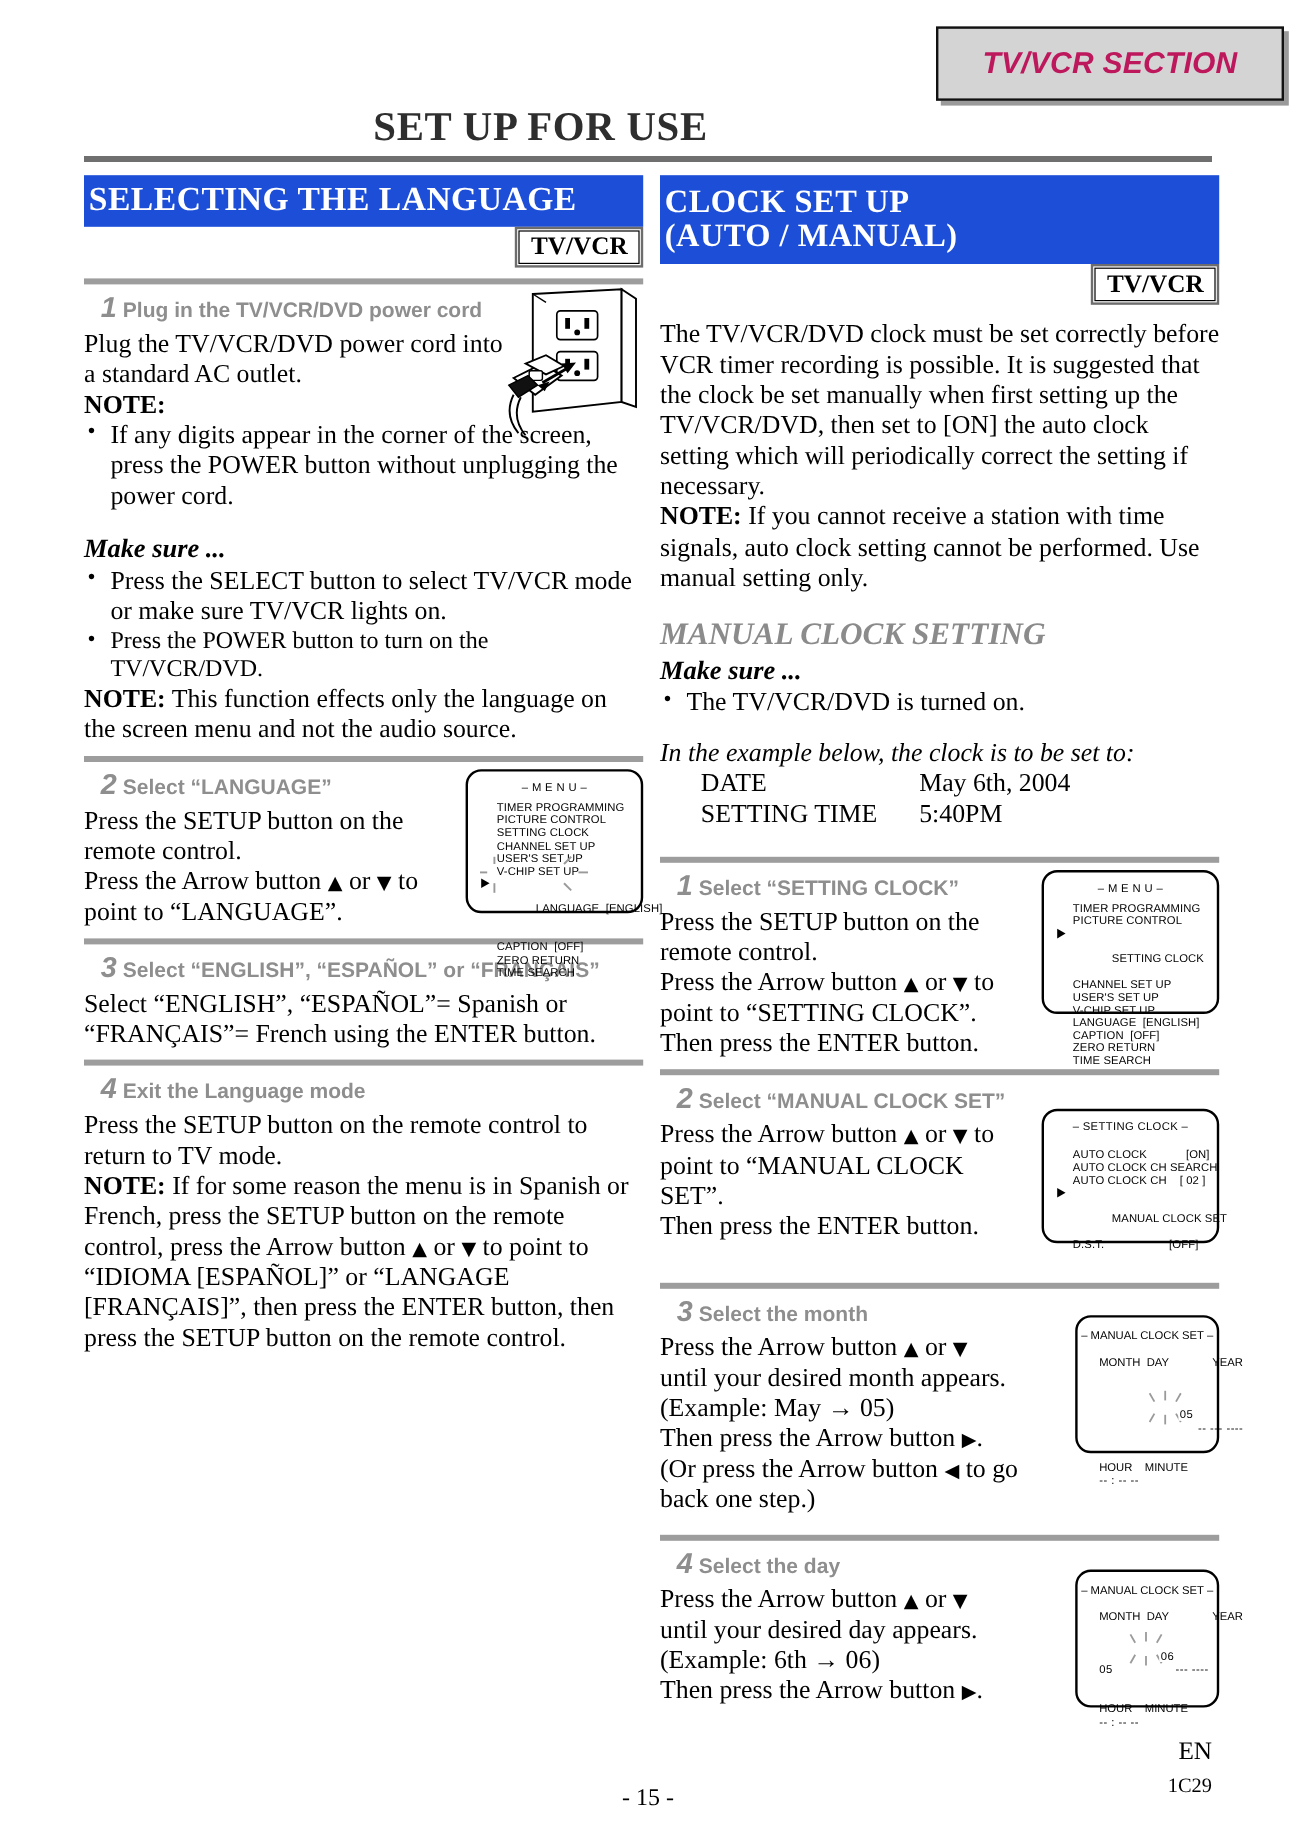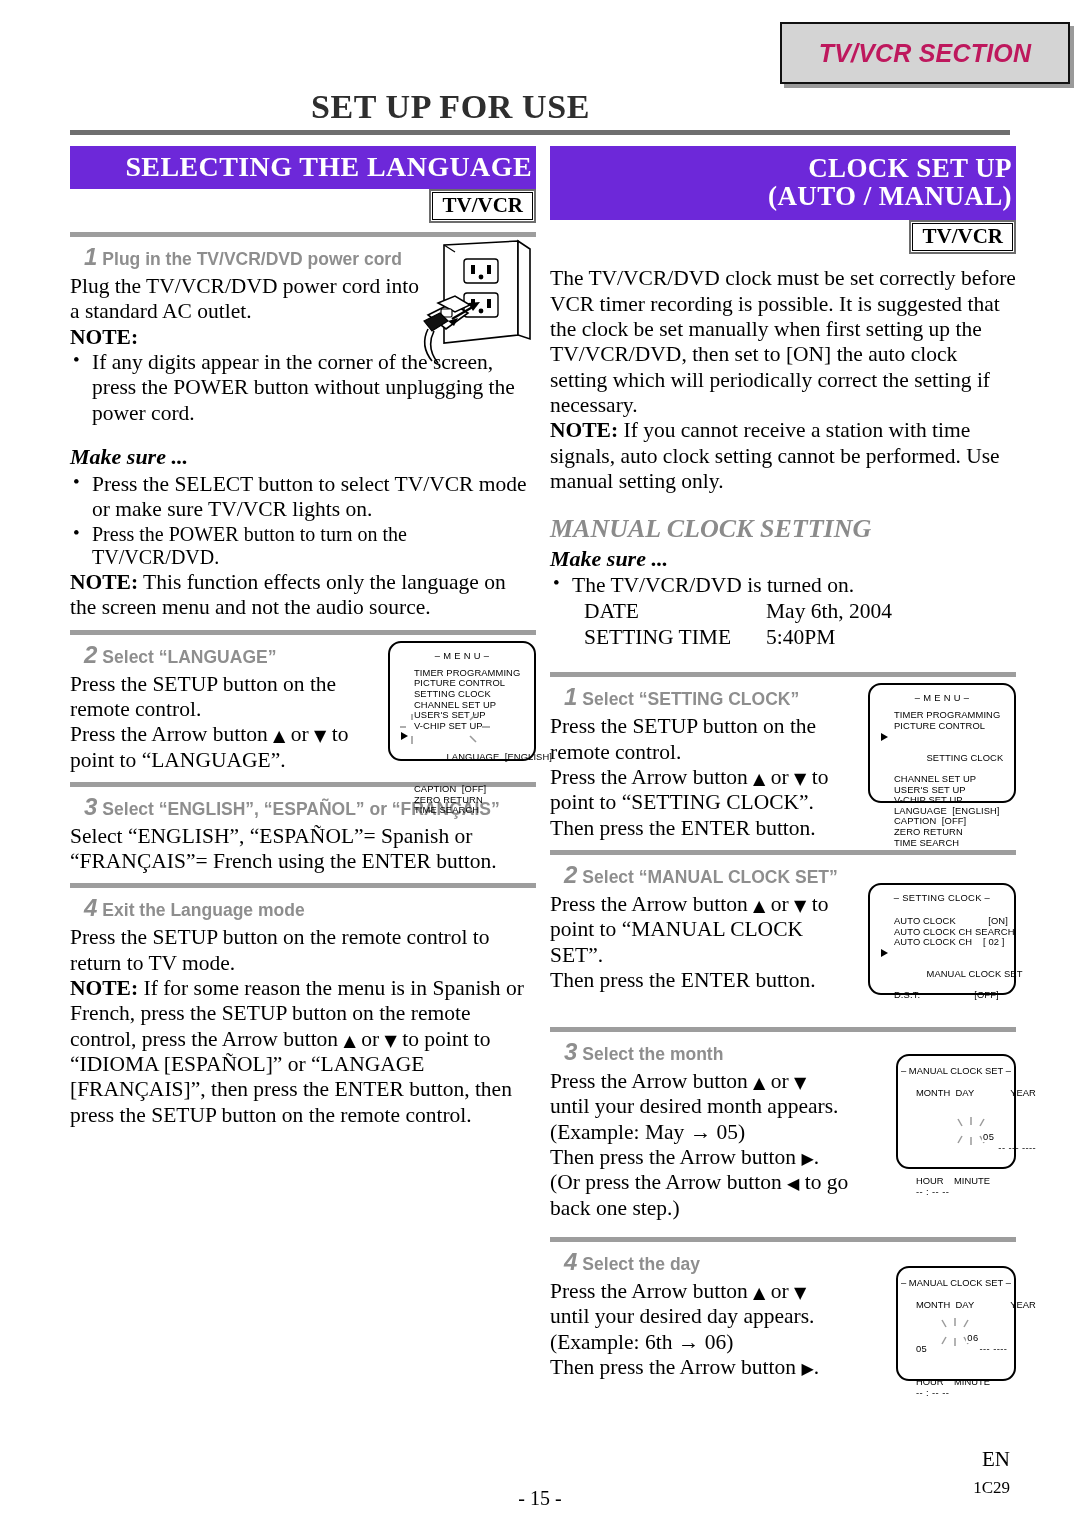--- a/index.html
+++ b/index.html
@@ -38,22 +38,22 @@
     position:absolute; left:70px; top:130px; width:940px; height:5px;
     background:#6f6f6f;
   }
 
   
   .col{ position:absolute; top:146px; width:466px; }
   .col-left{ left:70px; }
   .col-right{ left:550px; }
 
   .bar{
-    background:#6d28d9; color:#fff;
-    text-align:right;
+    background:#1d4ed8; color:#fff;
+    text-align:left;
     font-size:28px; font-weight:bold; letter-spacing:.4px;
     padding:6px 4px 8px 4px;
     line-height:1.04;
   }
   .bar.two-line{ font-size:27px; padding:8px 4px 10px 4px; }
 
   .tvvcr-badge{
     display:inline-block;
     border:2px solid #6d6d6d;
     padding:1px;
@@ -313,20 +313,21 @@
   <p class="body" style="margin-top:12px">The TV/VCR/DVD clock must be set correctly before VCR timer recording is possible. It is suggested that the clock be set manually when first setting up the TV/VCR/DVD, then set to [ON] the auto clock setting which will periodically correct the setting if necessary.</p>
   <p class="body"><span class="b">NOTE:</span> <span>If you cannot receive a station with time signals, auto clock setting cannot be performed. Use manual setting only.</span></p>
 
   <div style="height:20px"></div>
   <div style="font-size:26px;font-weight:bold;font-style:italic;color:#8b8b8b">MANUAL CLOCK SETTING</div>
   <div class="makesure" style="margin:2px 0 1px 0">Make sure ...</div>
   <ul class="bul">
     <li>The TV/VCR/DVD is turned on.</li>
   </ul>
 
+  <p class="body i" style="margin-top:16px">In the example below, the clock is to be set to:</p>
   <div style="margin-left:34px">
     <div style="font-size:21.5px;line-height:1.2;display:flex">
       <span style="width:182px">DATE</span>
       <span>May 6th, 2004</span>
     </div>
     <div style="font-size:21.5px;line-height:1.2;display:flex">
       <span style="width:182px">SETTING TIME</span>
       <span>5:40PM</span>
     </div>
   </div>

